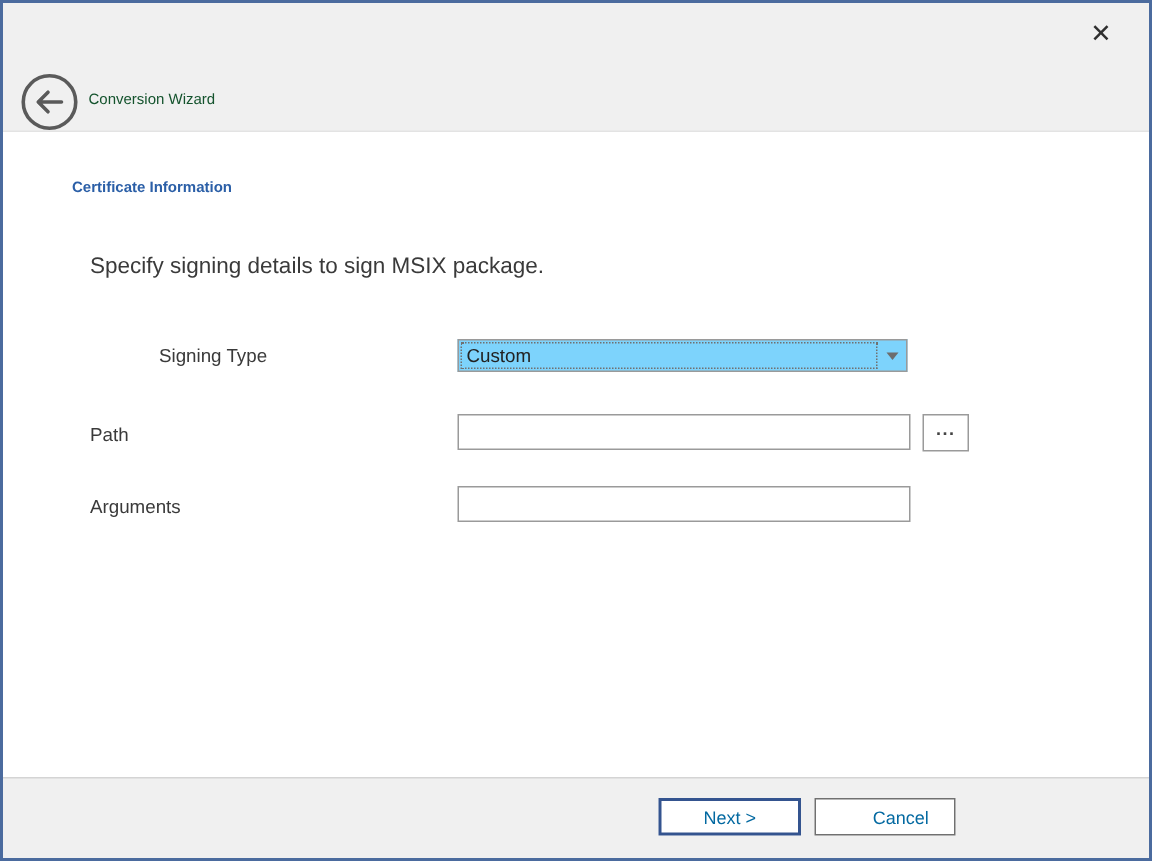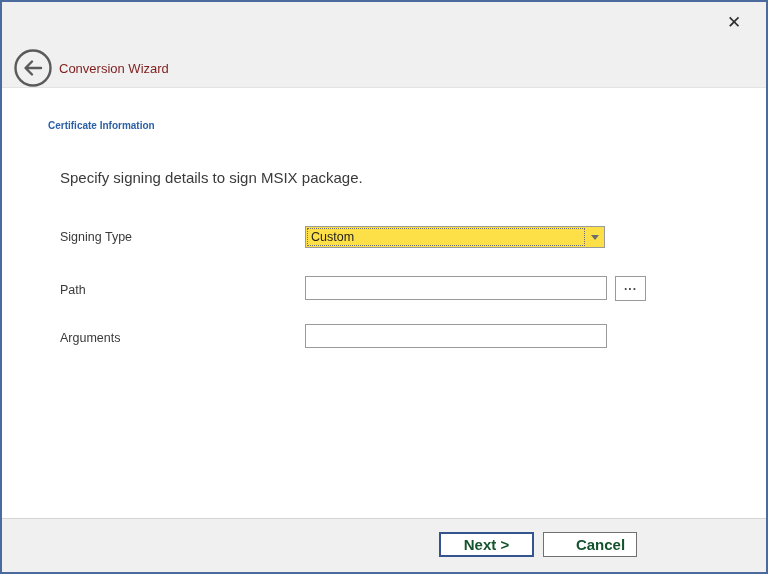--- a/index.html
+++ b/index.html
@@ -42,22 +42,22 @@
     width: 38px; height: 38px;
     padding: 0;
     background: transparent;
     border: none;
     cursor: pointer;
   }
   .back-btn svg { display: block; }
   .wizard-title {
     position: absolute;
     left: 57px; top: 59px;
-    font-size: 13px;
-    color: #7f1d1d;
+    font-size: 10px;
+    color: #14532d;
   }
 
   
   .content { position: absolute; top: 87px; left: 0; right: 0; bottom: 54px; background: #ffffff; }
   .page-heading {
     position: absolute;
     left: 46px; top: 31px;
     font-size: 10px;
     font-weight: bold;
     color: #2b5fa7;
@@ -68,30 +68,30 @@
     font-size: 15px;
     color: #3a3a3a;
   }
 
   .field-label {
     position: absolute;
     left: 58px;
     font-size: 12.5px;
     color: #3a3a3a;
   }
-  .lbl-signing  { top: 141px; }
+  .lbl-signing  { top: 141px; margin-left: 46px; }
   .lbl-path     { top: 194px; }
   .lbl-args     { top: 242px; text-align: right; }
 
   
   .combobox {
     position: absolute;
     left: 303px; top: 137px;
     width: 300px; height: 22px;
-    background: #fde047;
+    background: #7dd3fc;
     border: 1px solid #9a9a9a;
     cursor: default;
   }
   .combo-focus {
     position: absolute;
     left: 1px; top: 1px; bottom: 1px; right: 19px;
     border: 1px dotted #707070;
   }
   .combo-value {
     position: absolute;
@@ -153,26 +153,25 @@
     background: #f0f0f0;
     border-top: 1px solid #d4d4d4;
   }
   .btn {
     position: absolute;
     top: 13px;
     height: 25px;
     background: #ffffff;
     border: 1px solid #707070;
     font-family: "Liberation Sans", sans-serif;
-    font-size: 15px;
-    color: #14532d;
+    font-size: 12px;
+    color: #0369a1;
     display: flex; align-items: center; justify-content: center;
     cursor: pointer;
     padding: 0;
-    font-weight: bold;
   }
   .btn-next   { left: 437px; width: 95px; border: 2px solid #34548f; }
   .btn-cancel { left: 541px; width: 94px; padding-left: 21px; }
   .btn-help   { left: 645px; width: 93px; }
 </style>
 </head>
 <body>
 
 <div class="window">
 

